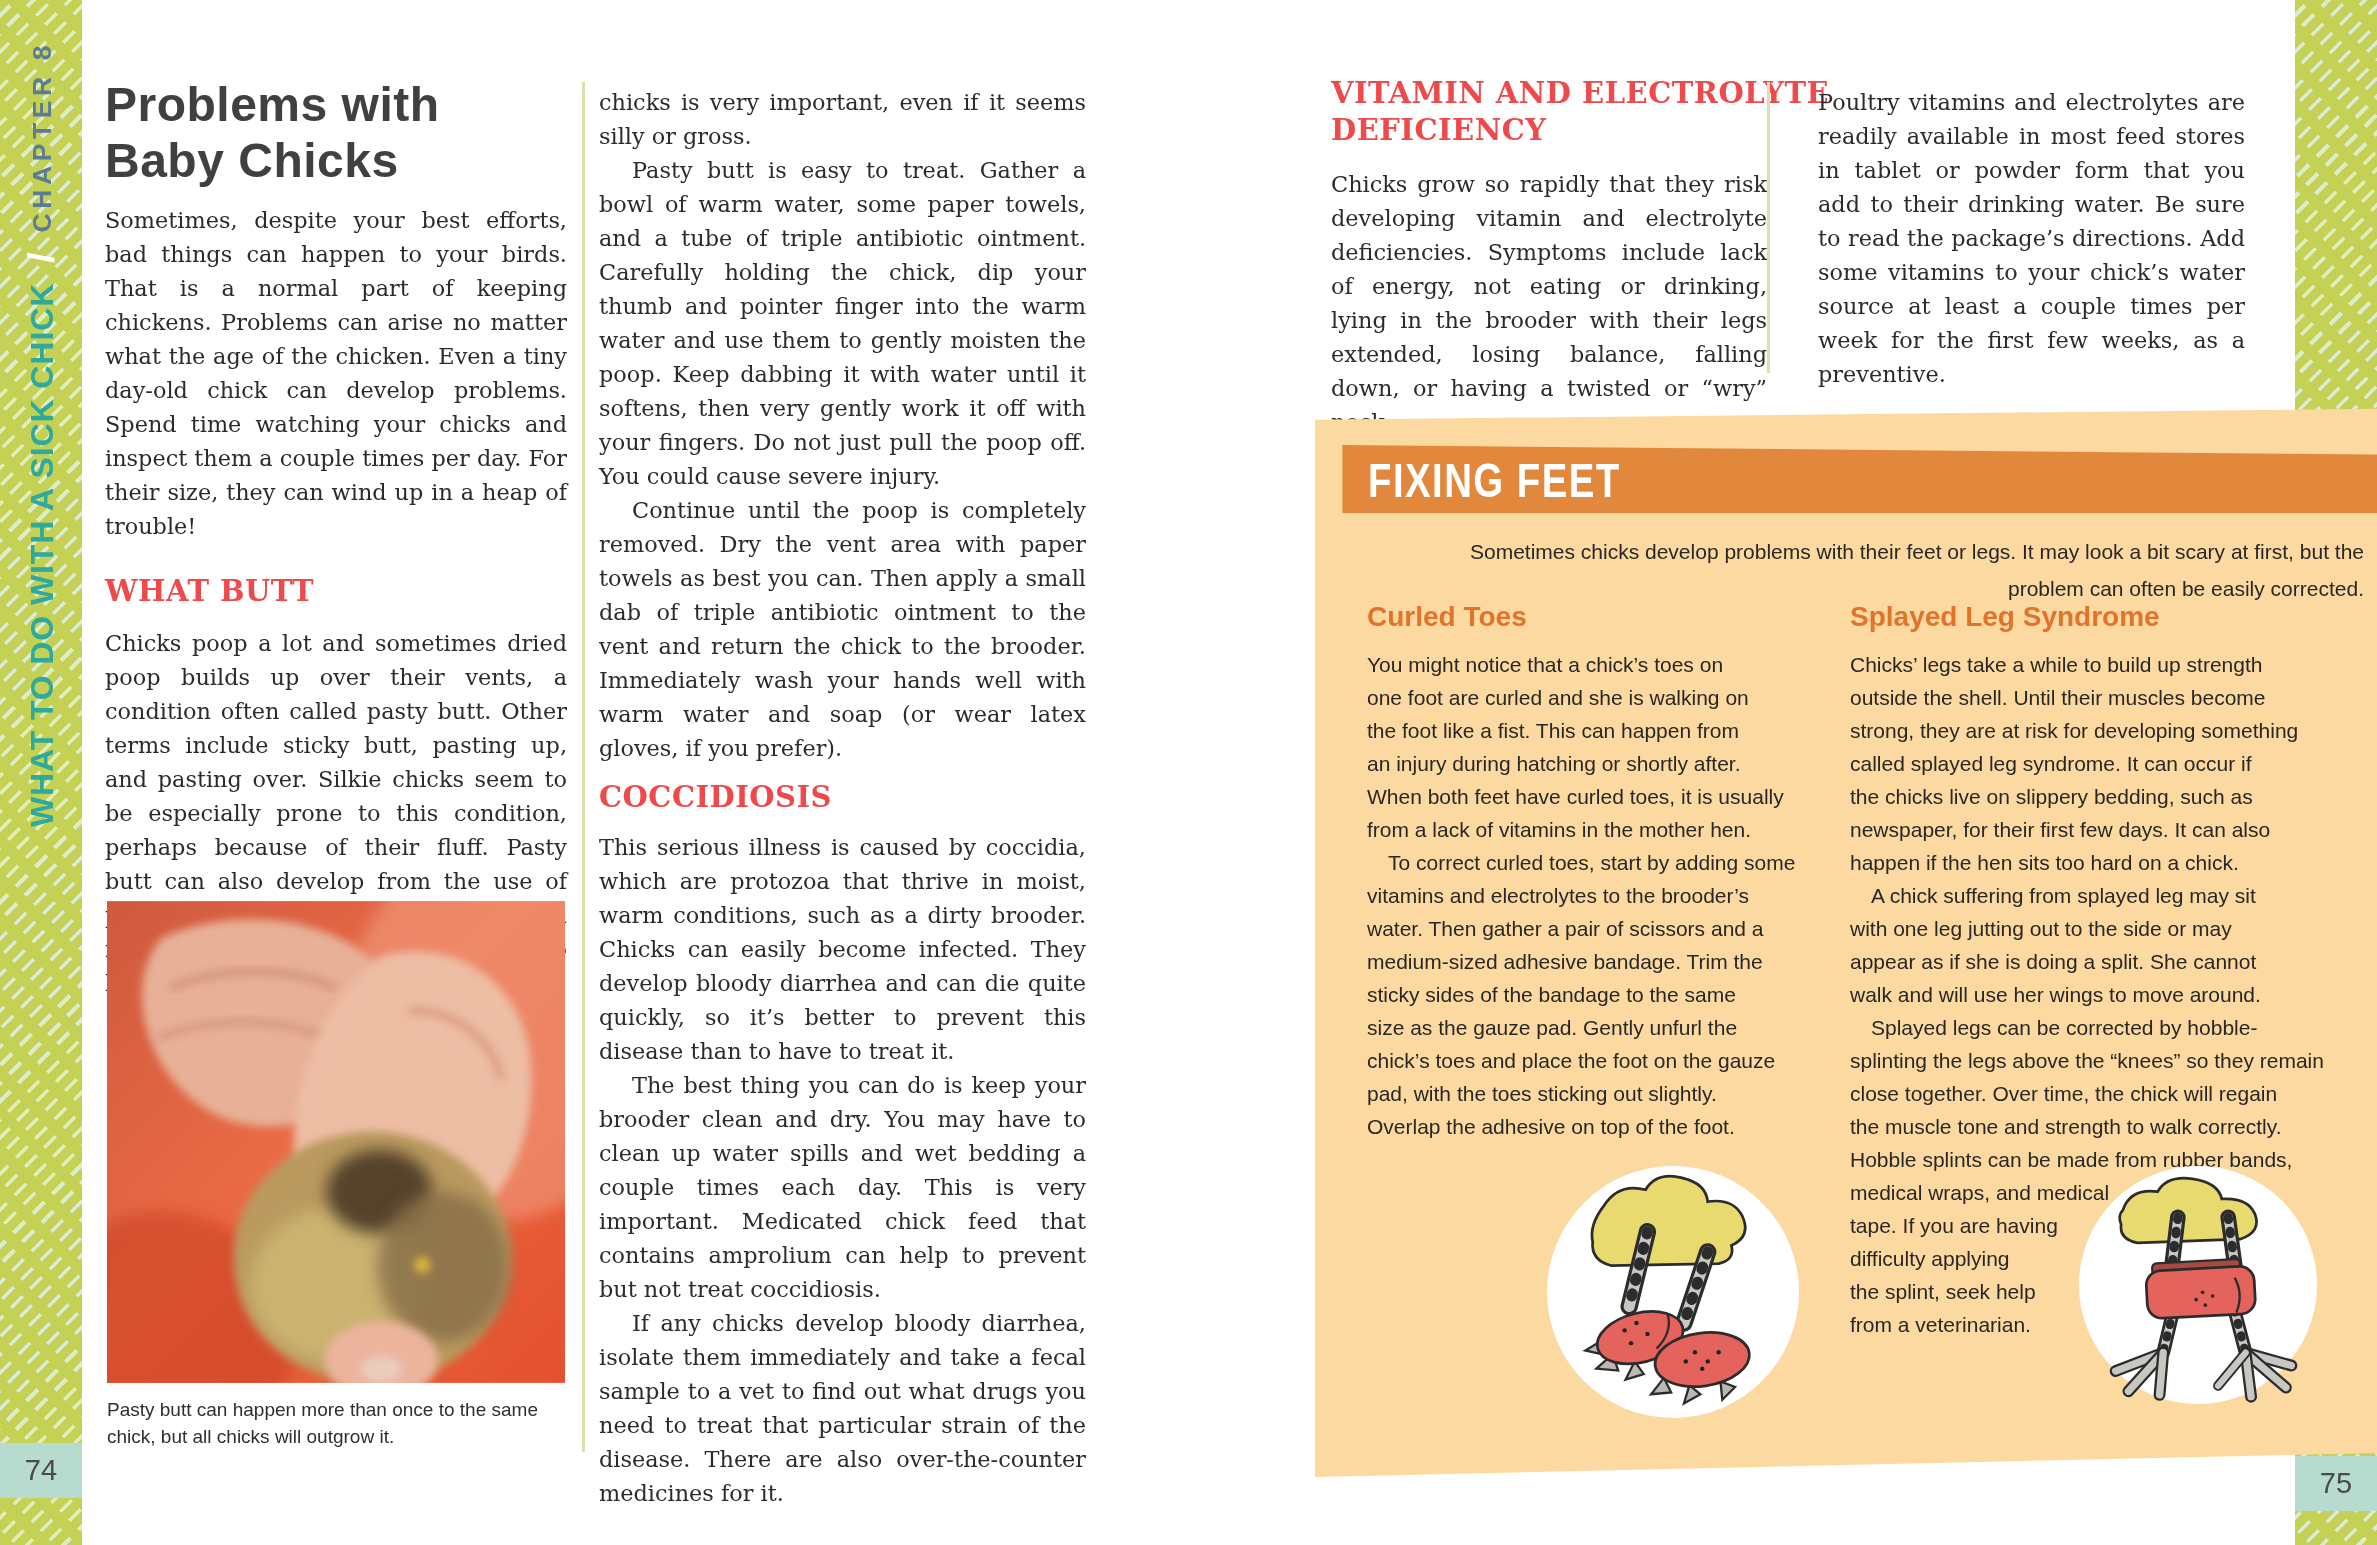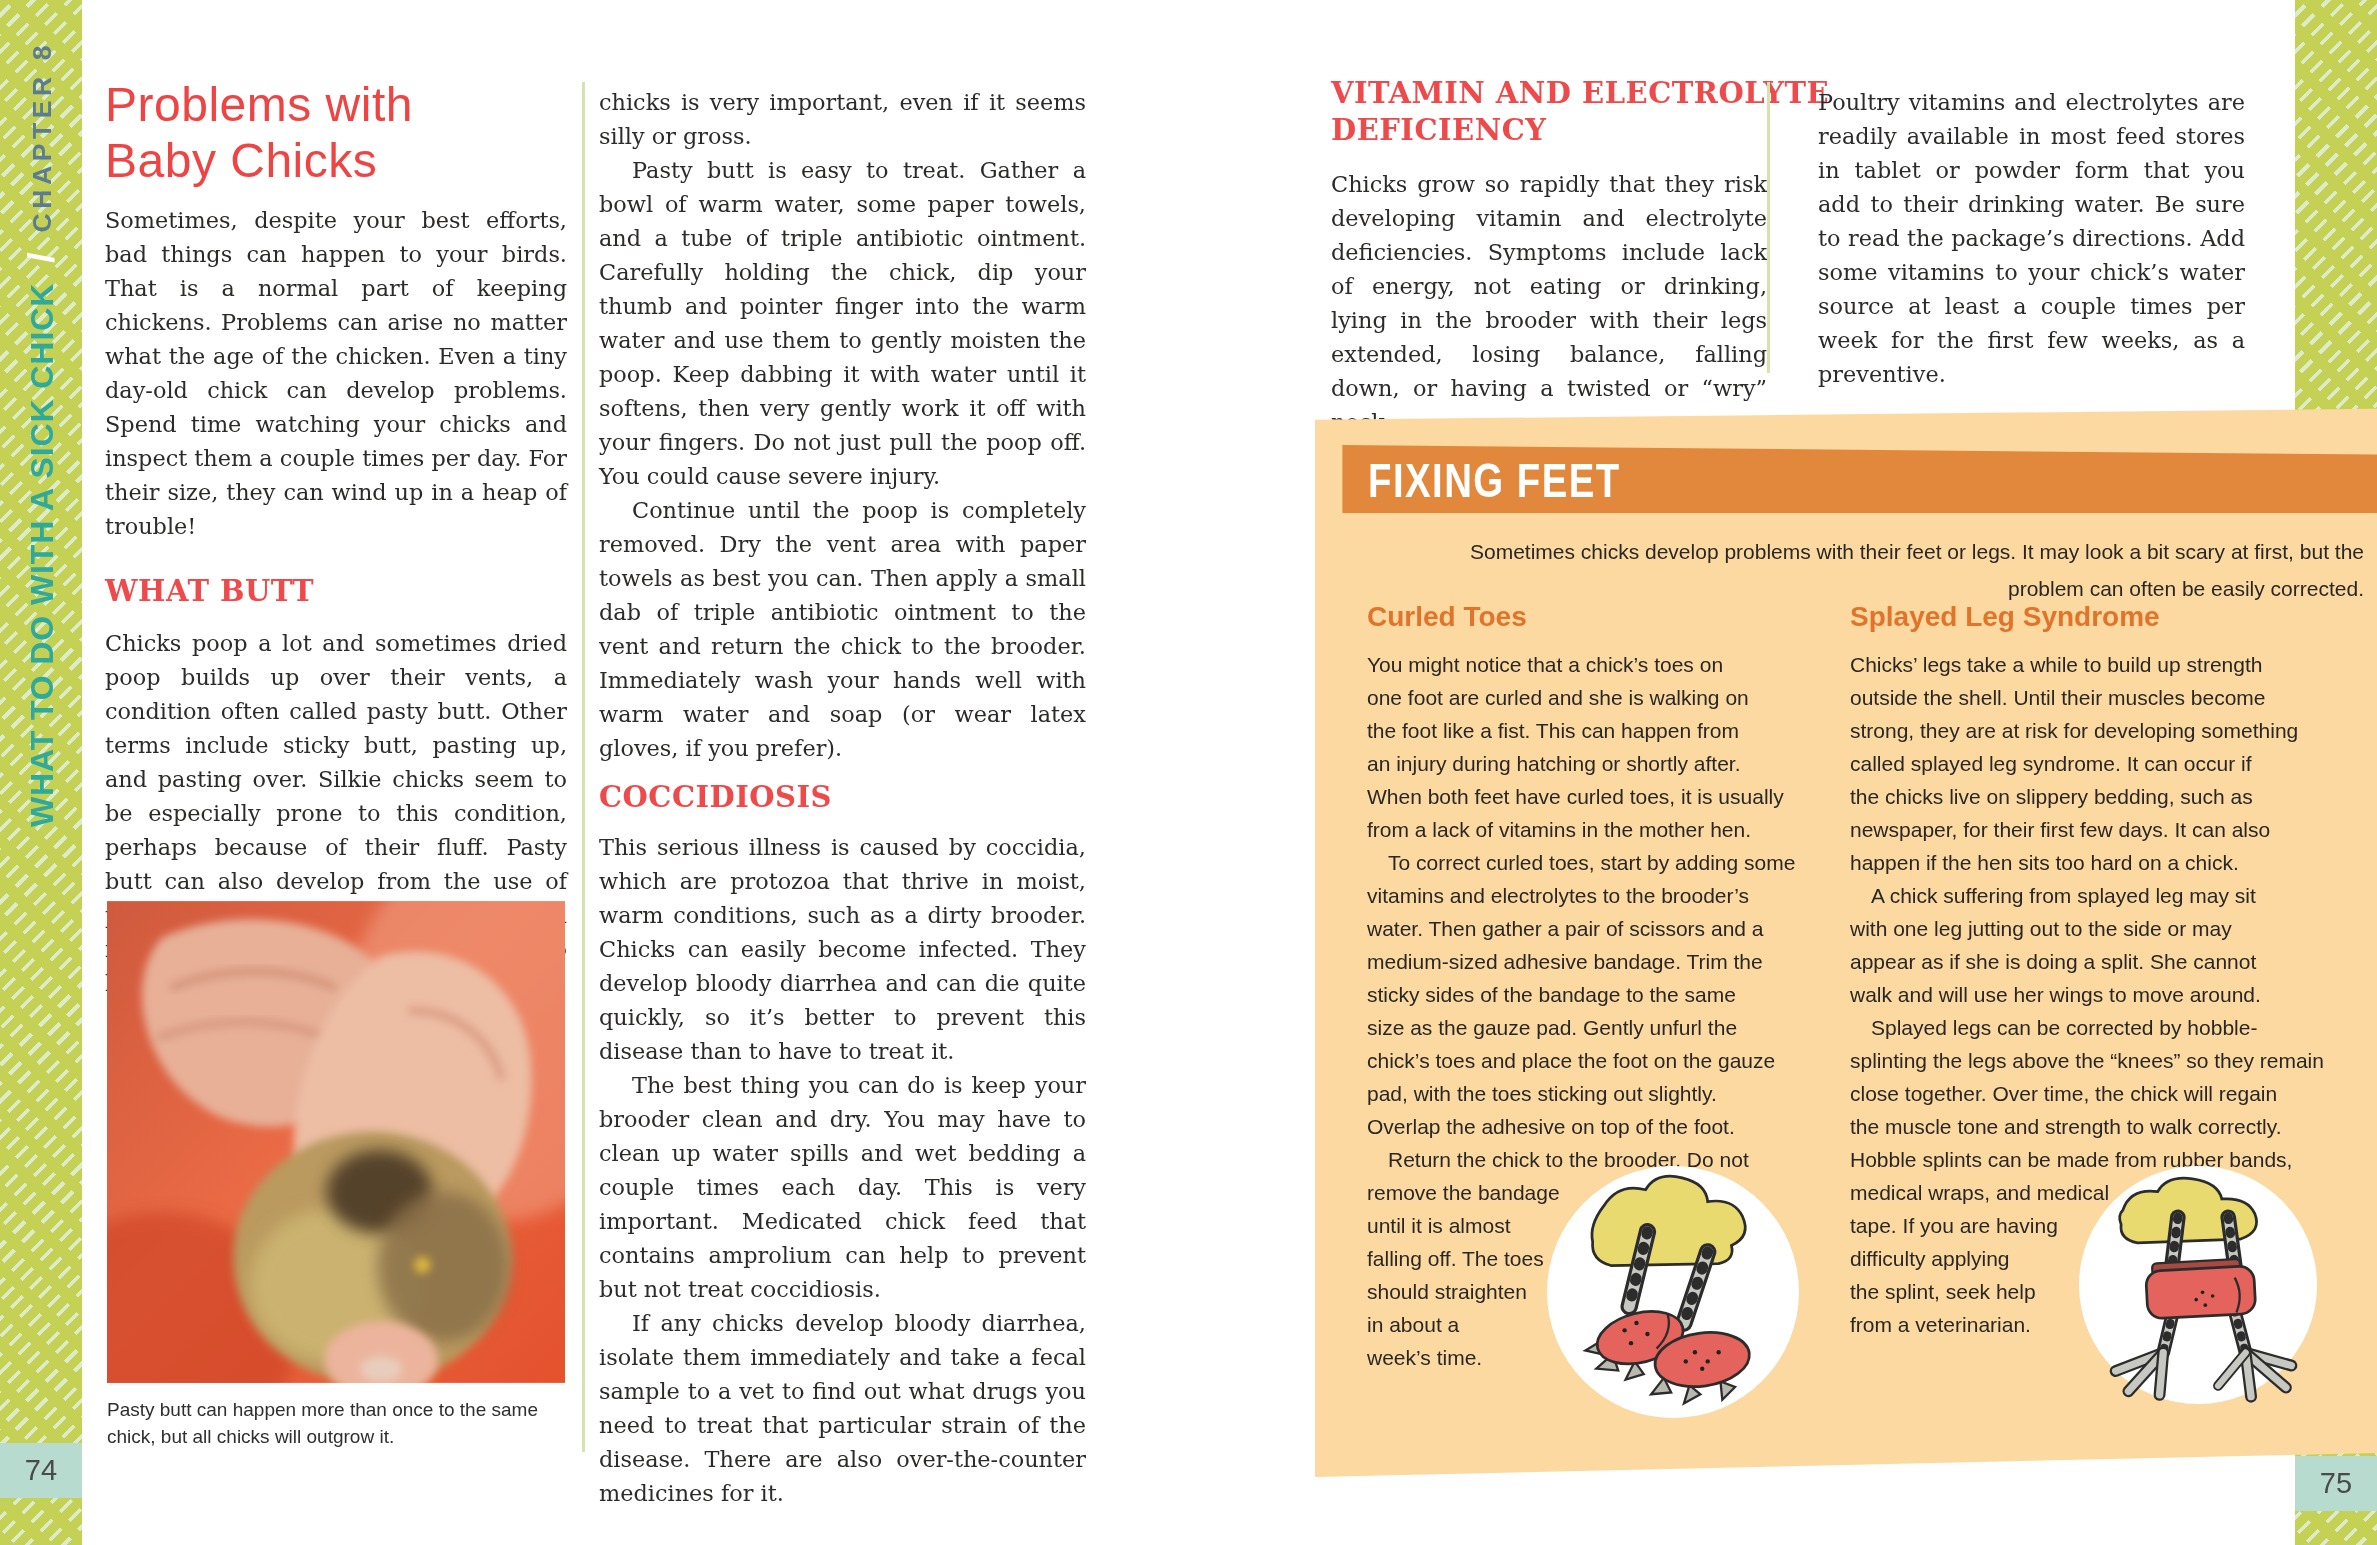--- a/index.html
+++ b/index.html
@@ -36,21 +36,21 @@
   
   .serif{font-family:"DejaVu Serif",serif;font-size:22.4px;line-height:34px;color:#2d2b29;text-align:justify;}
   .serif p{margin:0;}
   .indent{text-indent:33px;}
   .sechead{
     font-family:"DejaVu Serif",serif;font-weight:bold;font-size:29px;
     color:#ef4a4b;letter-spacing:0.5px;text-align:left;
   }
   #page-title{
     left:105px;top:77px;width:475px;
-    font-size:48px;line-height:56px;font-weight:normal;color:#ef4444;
+    font-size:48px;line-height:56px;font-weight:bold;color:#404040;
     white-space:pre;letter-spacing:0.5px;
   }
   #col1{left:105px;top:203px;width:462px;}
   #col1 .sechead{margin:31px 0 18.3px;}
   #col2{left:599px;top:85px;width:487px;}
   #col2 .sechead{margin:14.6px 0 16.5px;}
   #col3{left:1331px;top:75px;width:436px;}
   #col3 .sechead{white-space:pre;line-height:37px;margin:0 0 18.3px;}
   #col4{left:1818px;top:85px;width:427px;}
   .vdivider{width:2.7px;background:#d6e3ae;}
@@ -194,27 +194,20 @@
 from a lack of vitamins in the mother hen.</p>
     <p class="ff-p"> To correct curled toes, start by adding some
 vitamins and electrolytes to the brooder’s
 water. Then gather a pair of scissors and a
 medium-sized adhesive bandage. Trim the
 sticky sides of the bandage to the same
 size as the gauze pad. Gently unfurl the
 chick’s toes and place the foot on the gauze
 pad, with the toes sticking out slightly.
 Overlap the adhesive on top of the foot.</p>
-    <p class="ff-p"> Return the chick to the brooder. Do not
-remove the bandage
-until it is almost
-falling off. The toes
-should straighten
-in about a
-week’s time.</p>
   </div>
 
   <div class="ff-col" id="ff-col-splayed">
     <div class="ff-h">Splayed Leg Syndrome</div>
     <p class="ff-p">Chicks’ legs take a while to build up strength
 outside the shell. Until their muscles become
 strong, they are at risk for developing something
 called splayed leg syndrome. It can occur if
 the chicks live on slippery bedding, such as
 newspaper, for their first few days. It can also

